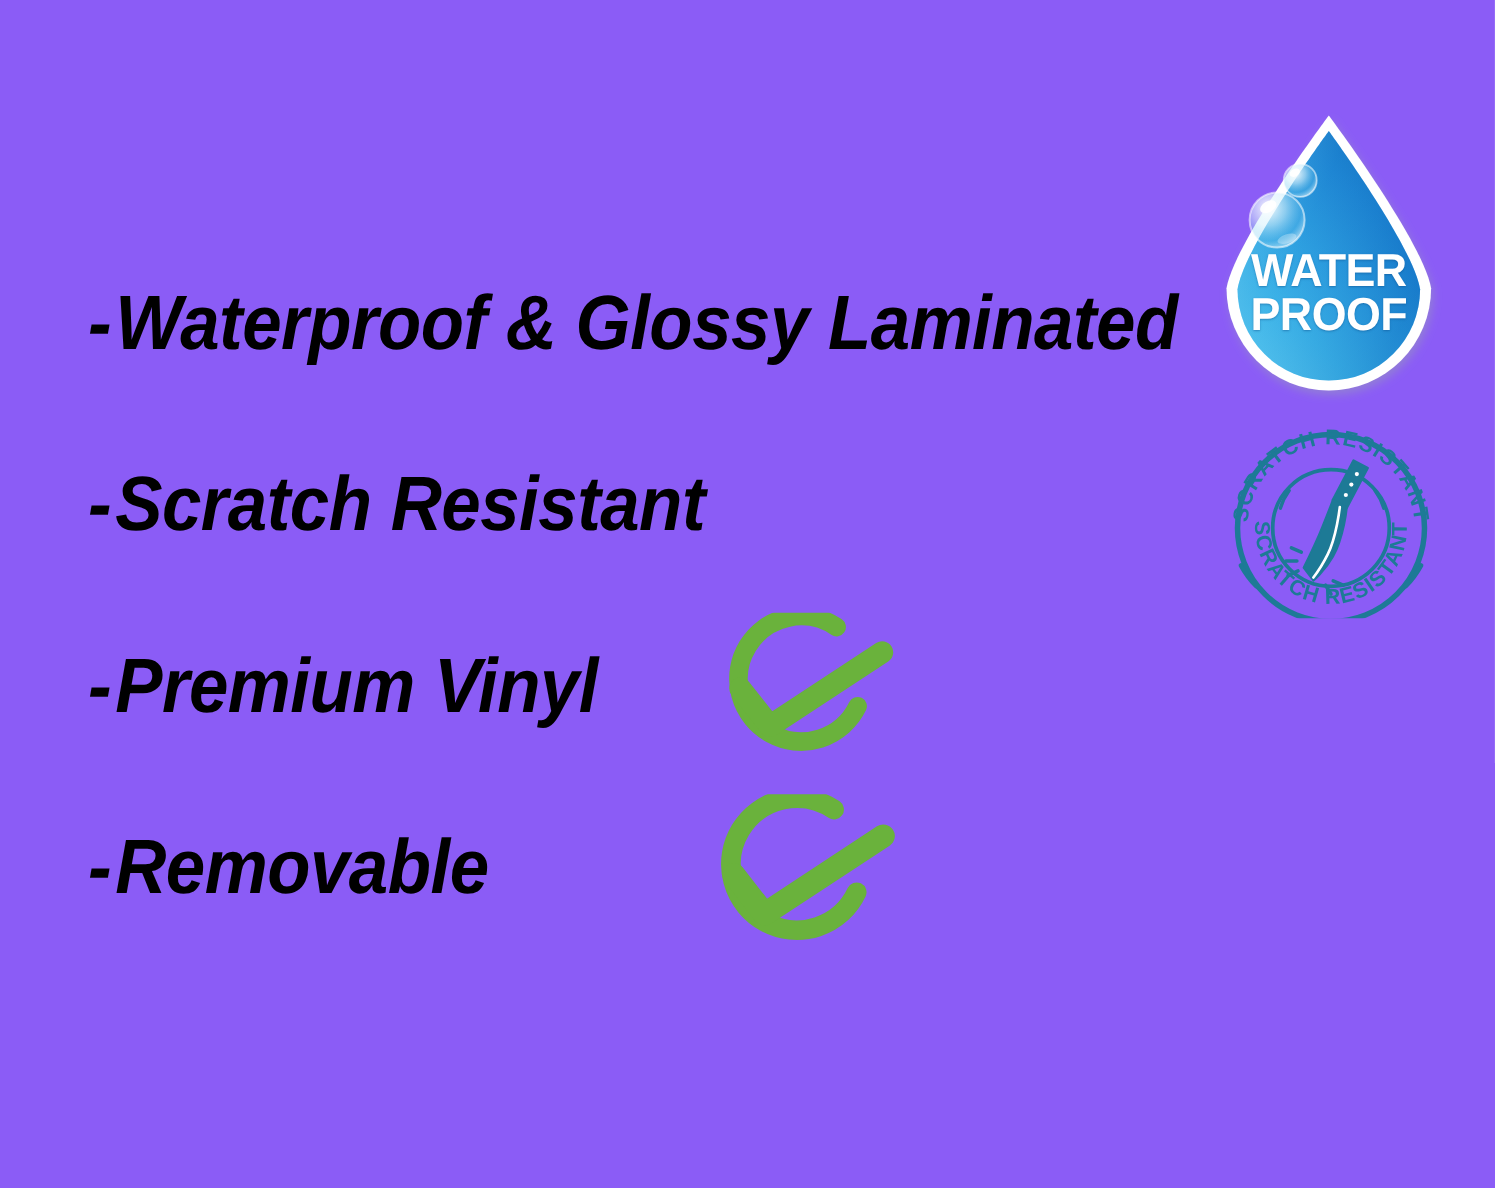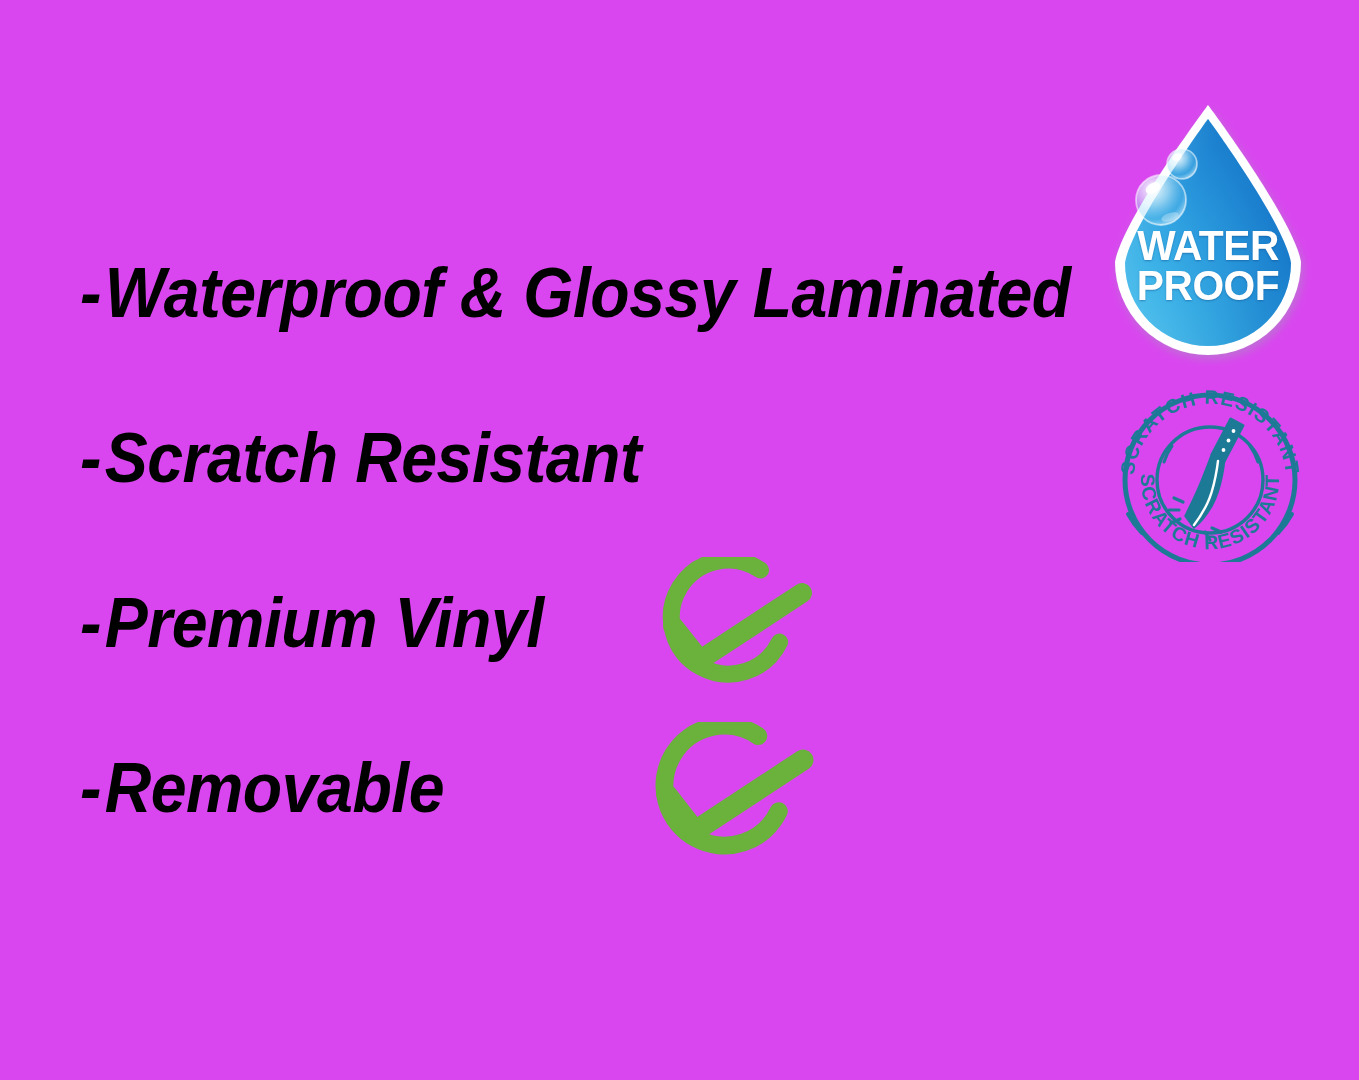--- a/index.html
+++ b/index.html
@@ -8,21 +8,21 @@
     padding: 0;
     background: #ffffff;
   }
   body {
     font-family: "Liberation Sans", sans-serif;
   }
   #canvas {
     position: relative;
     width: 1359px;
     height: 1080px;
-    background: #d946ef;
+    background: #8b5cf6;
     overflow: hidden;
   }
 
   
   .feature-list {
     position: absolute;
     left: 0;
     top: 0;
     width: 1100px;
     height: 1080px;

